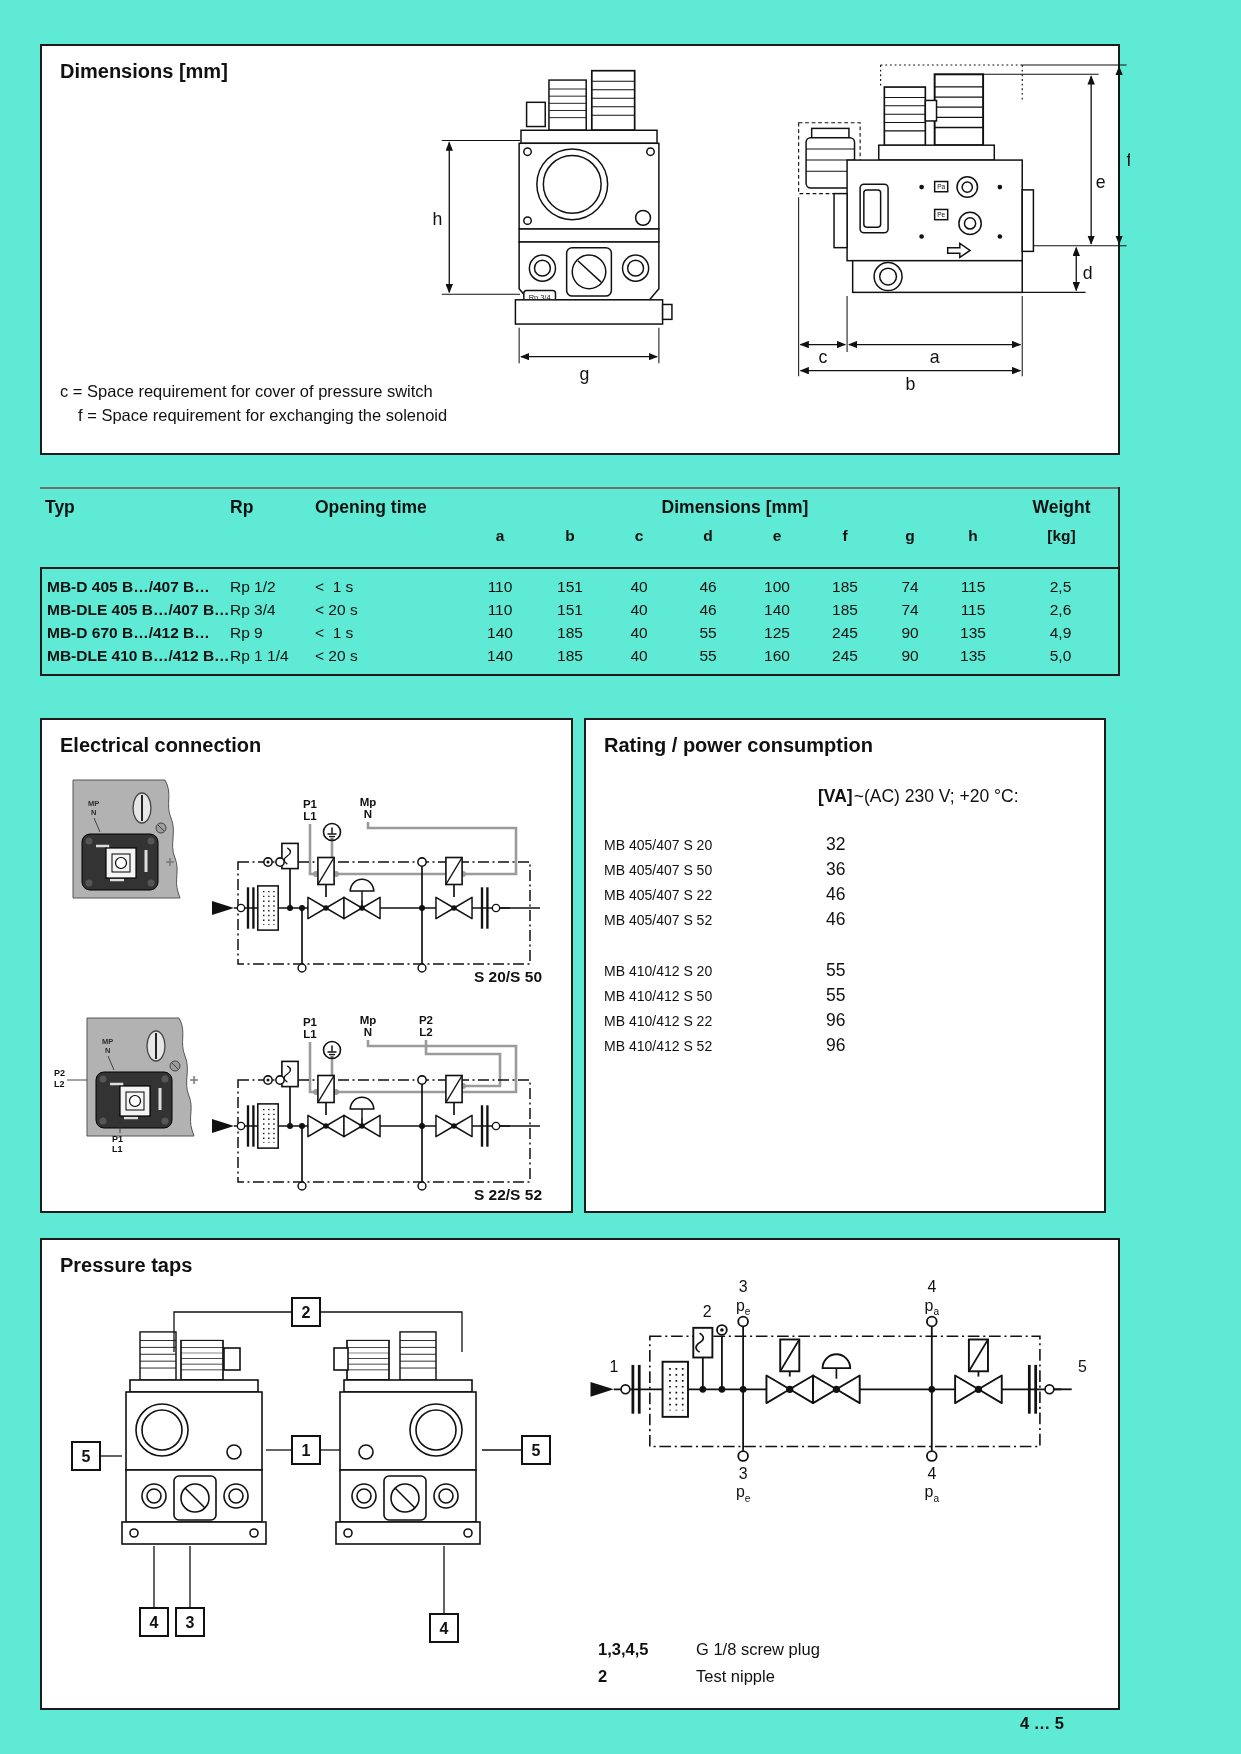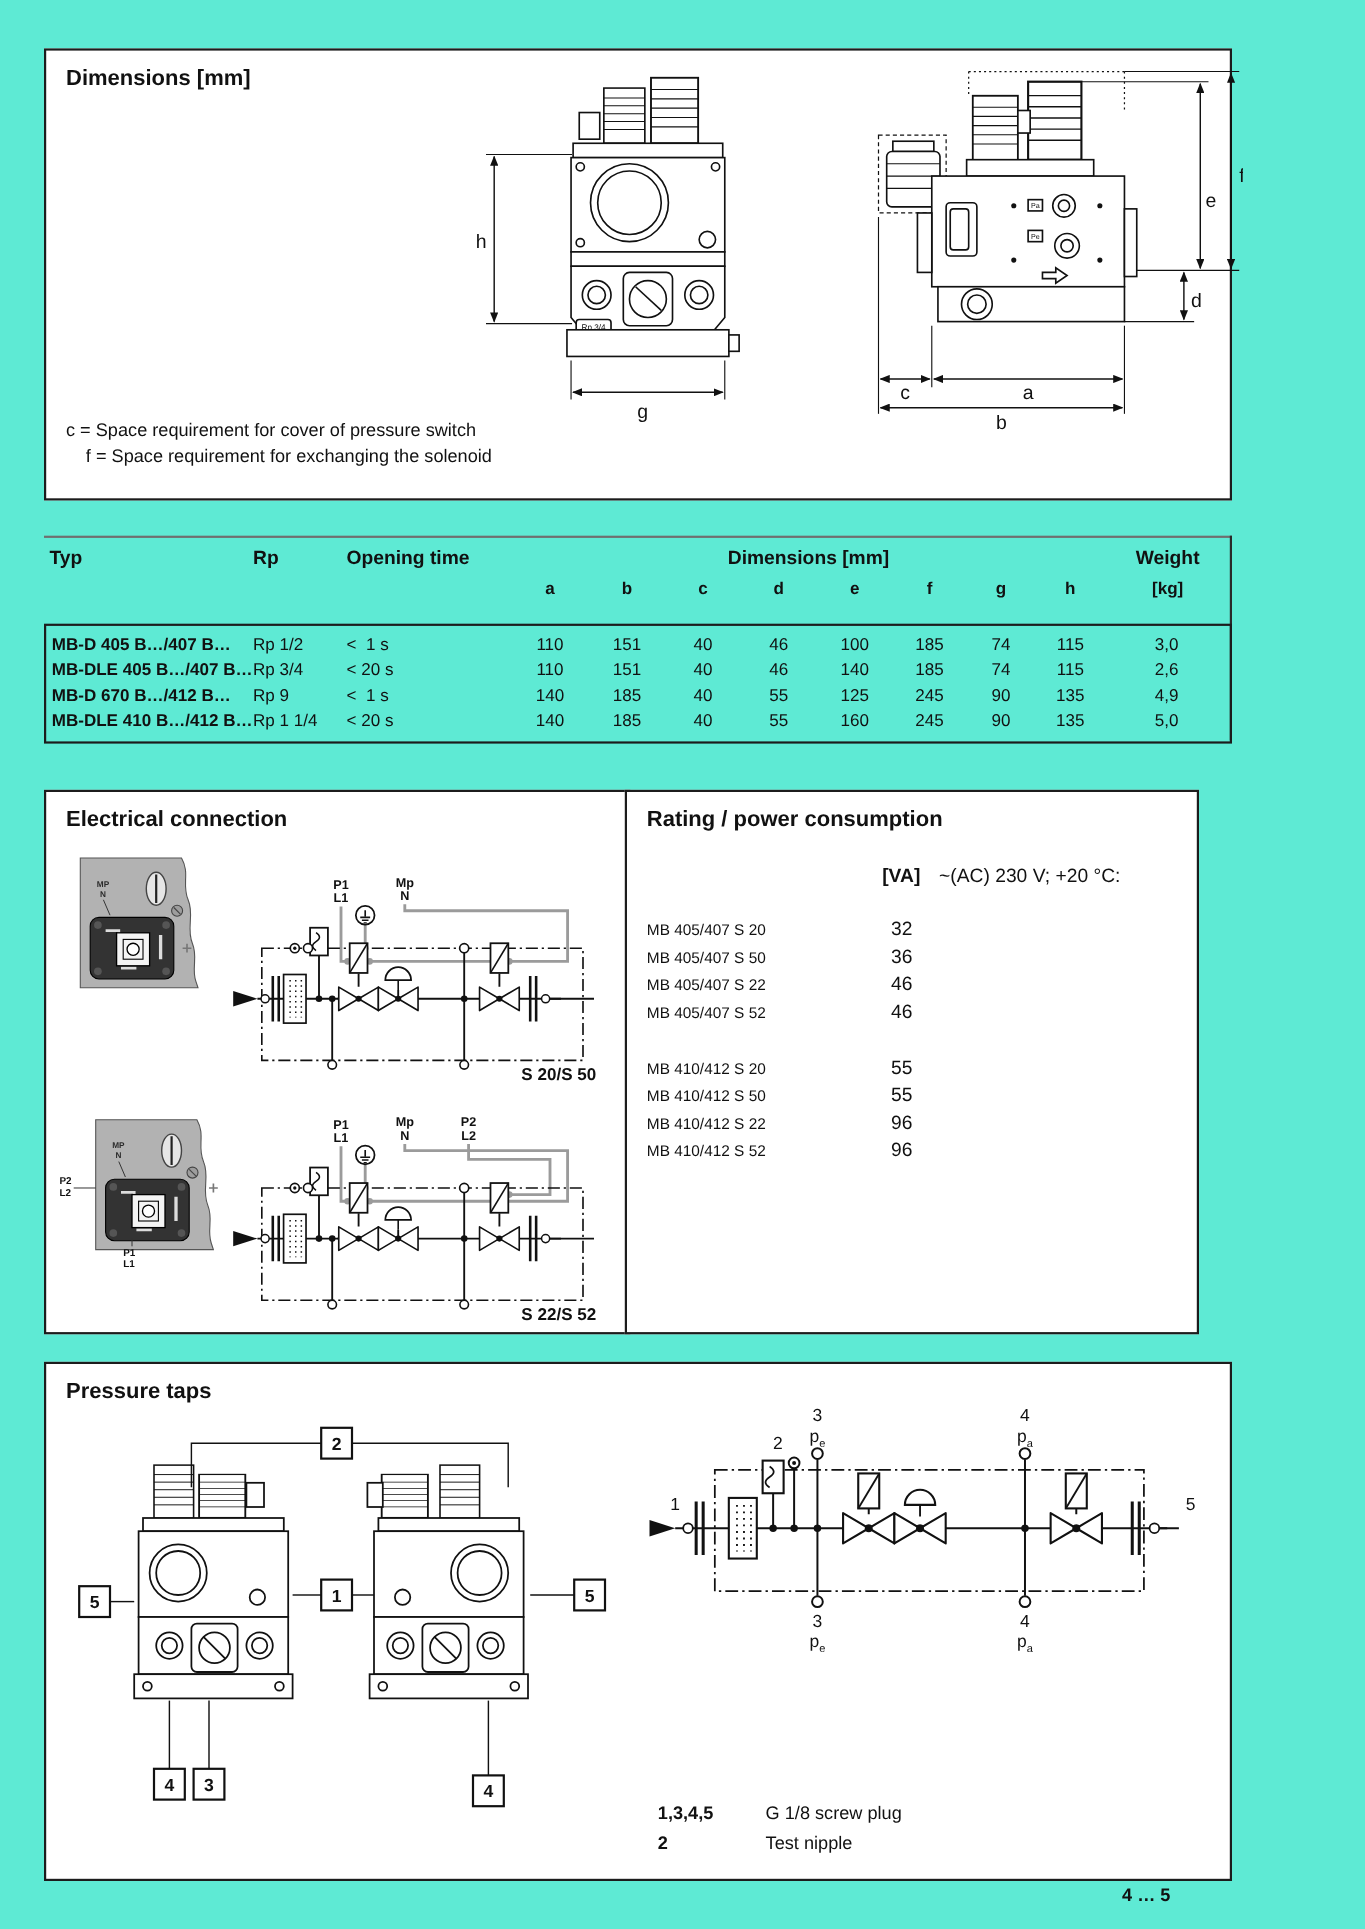--- a/index.html
+++ b/index.html
@@ -22,21 +22,21 @@
   .cell{font-size:15.5px}
   .typ{font-weight:bold;padding-left:5px}
   .rowfirst{padding-left:5px}
 
   
   .rrow{display:flex;height:25px;align-items:baseline}
   .rmodel{width:222px;font-weight:normal;font-size:14px}
   .rva{font-size:17.5px}
   .rhead{font-size:17.5px}
   .rhead b{font-weight:bold}
-  .rhead span{margin-left:17px}
+  .rhead span{margin-left:1px}
 
   
   .lrow{display:flex;font-size:16.5px;height:27px;align-items:flex-end}
   .lkey{width:98px;font-weight:bold}
 
   .pagenum{position:absolute;left:1020px;top:1714px;width:170px;
            font-size:16.5px;font-weight:bold}
 
   
   svg text{font-family:"Liberation Sans",sans-serif;fill:#111}
@@ -264,21 +264,21 @@
         <div class="cell">Rp 1/2</div>
         <div class="cell">&lt;&nbsp;&nbsp;1 s</div>
         <div class="cell ctr">110</div>
         <div class="cell ctr">151</div>
         <div class="cell ctr">40</div>
         <div class="cell ctr">46</div>
         <div class="cell ctr">100</div>
         <div class="cell ctr">185</div>
         <div class="cell ctr">74</div>
         <div class="cell ctr">115</div>
-        <div class="cell ctr">3,0</div>
+        <div class="cell ctr">2,5</div>
       </div>
       <div class="drow">
         <div class="cell typ">MB-DLE 405 B…/407 B…</div>
         <div class="cell">Rp 3/4</div>
         <div class="cell">&lt;&nbsp;20 s</div>
         <div class="cell ctr">110</div>
         <div class="cell ctr">151</div>
         <div class="cell ctr">40</div>
         <div class="cell ctr">46</div>
         <div class="cell ctr">140</div>
@@ -474,21 +474,21 @@
       <use href="#sym-sol" transform="translate(244,75) scale(0.9)"></use>
       <line x1="244" y1="89" x2="244" y2="101" class="pipe"></line>
       <use href="#sym-valve" transform="translate(244,112) scale(0.82)"></use>
       <use href="#sym-flange" transform="translate(272,112) scale(0.9)"></use>
       <use href="#sym-term" transform="translate(286,112) scale(0.8)"></use>
       <line x1="290" y1="112" x2="330" y2="112" class="pipe"></line>
       <text x="332" y="186" class="cap">S 22/S 52</text>
     </svg>
   </div>
 
-  <div class="box" style="left:568px;top:718px;width:518px;height:491px">
+  <div class="box" style="left:584px;top:718px;width:518px;height:491px">
     <div class="btitle">Rating / power consumption</div>
     <div class="abs rhead" style="left:232px;top:66px">
       <b>[VA]</b><span>~(AC) 230 V; +20 °C:</span>
     </div>
     <div class="abs" style="left:18px;top:114px">
       <div class="rrow">
           <span class="rmodel">MB 405/407 S 20</span>
           <span class="rva">32</span>
         </div>
       <div class="rrow">

